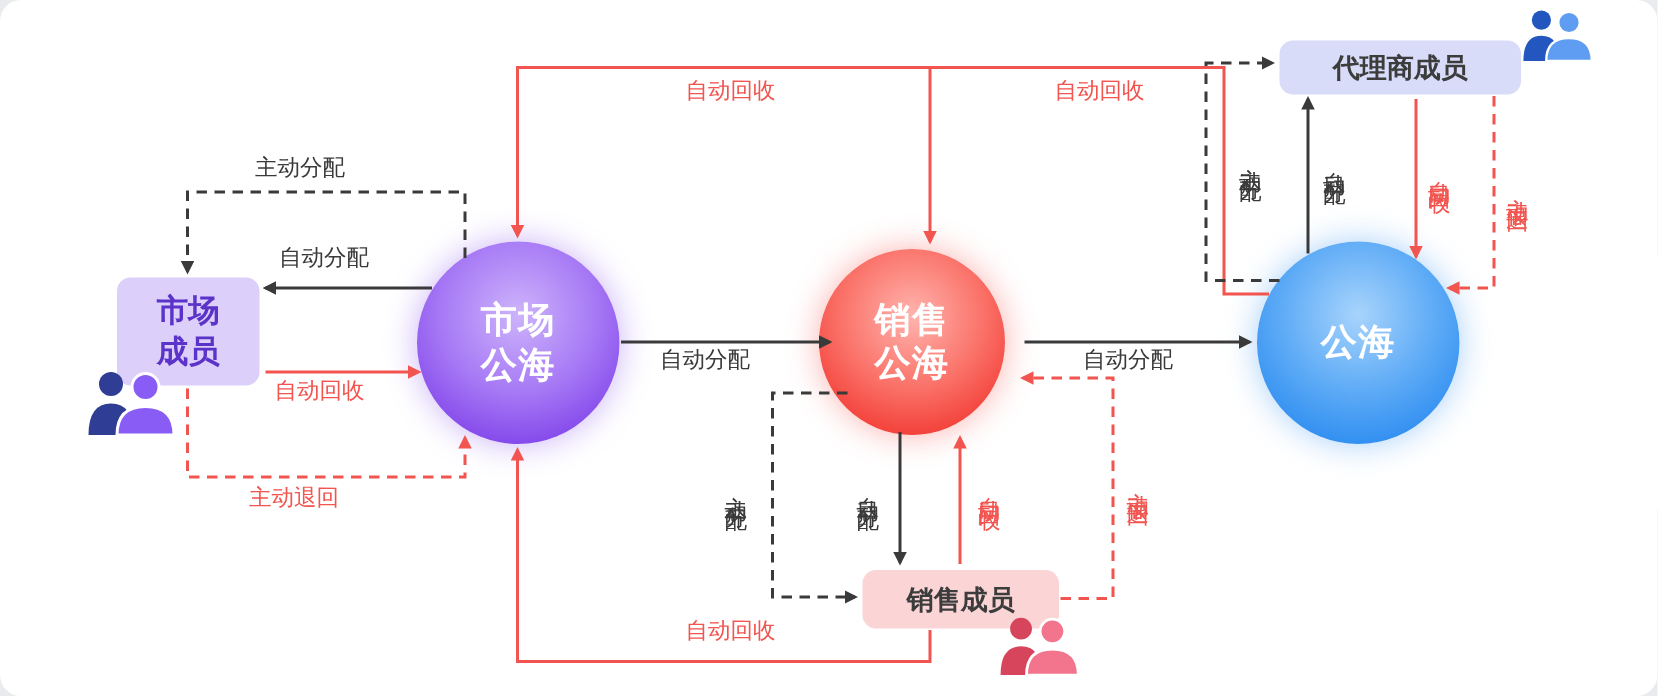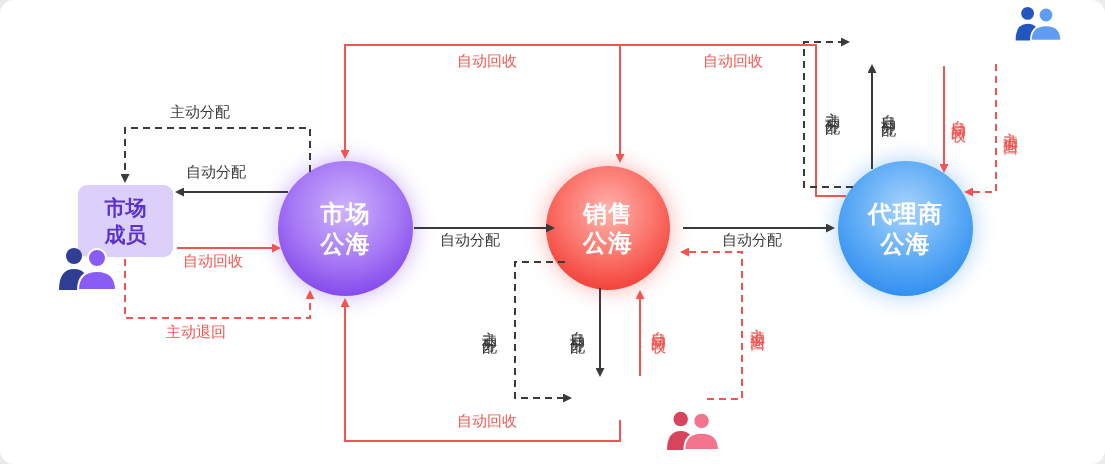--- a/index.html
+++ b/index.html
@@ -55,28 +55,33 @@
     </div>
   </div>
   <div class="pool pool-sales">
     <div class="pool-text">
       <span>销售</span>
       <span>公海</span>
     </div>
   </div>
   <div class="pool pool-agent">
     <div class="pool-text">
-      <span>代理商</span>
       <span>公海</span>
     </div>
   </div>
 
   <div class="member member-market">
     <span>市场</span>
     <span>成员</span>
+  </div>
+  <div class="member member-sales">
+    <span>销售成员</span>
+  </div>
+  <div class="member member-agent">
+    <span>代理商成员</span>
   </div>
 
   <svg class="people" style="left:57px;top:246px" width="60" height="44" viewBox="0 0 60 44">
     <g class="pp-market-a">
         <circle cx="17" cy="10" r="8"></circle>
         <path d="M2,44 Q2,23 17,23 Q32,23 32,44 Z"></path>
       </g>
     <g class="pp-market-b">
         <circle cx="40" cy="12" r="9"></circle>
         <path d="M21,44 Q21,25 40,25 Q59,25 59,44 Z"></path>

